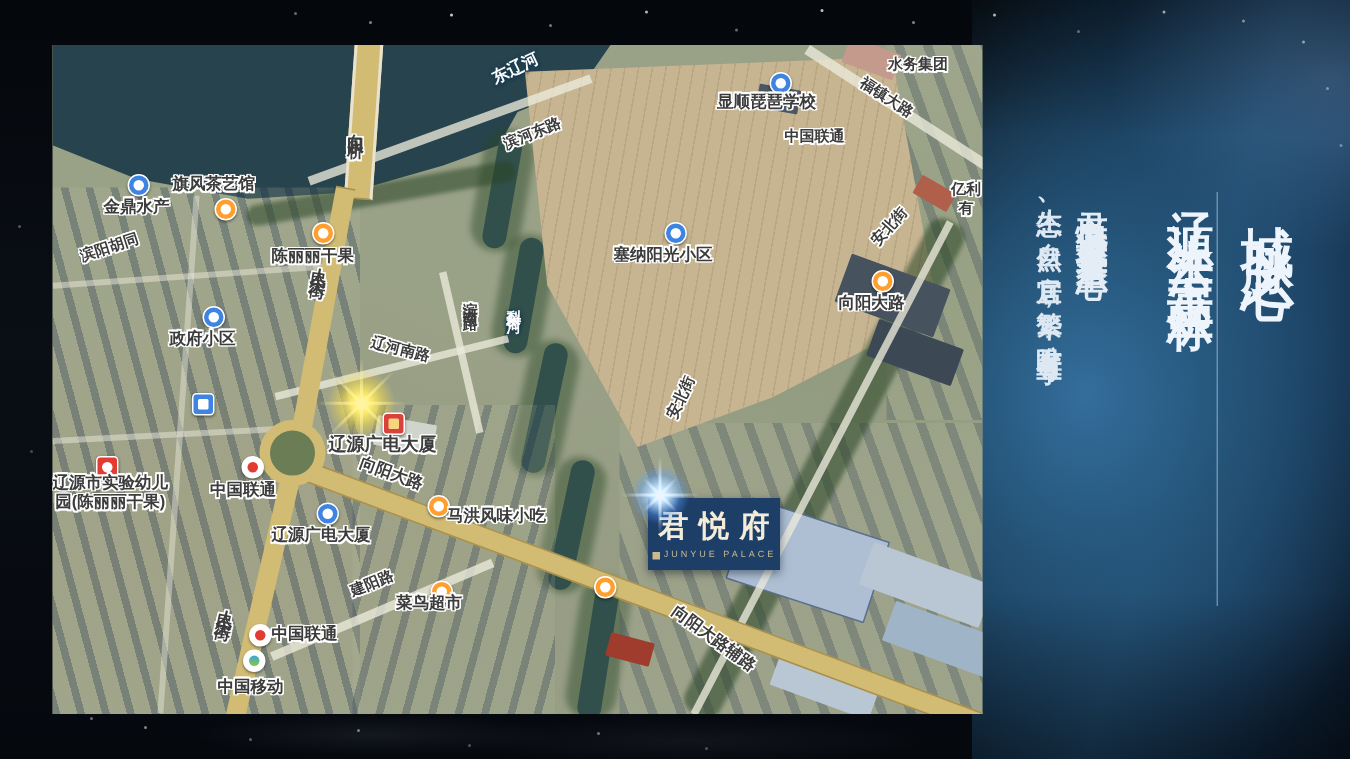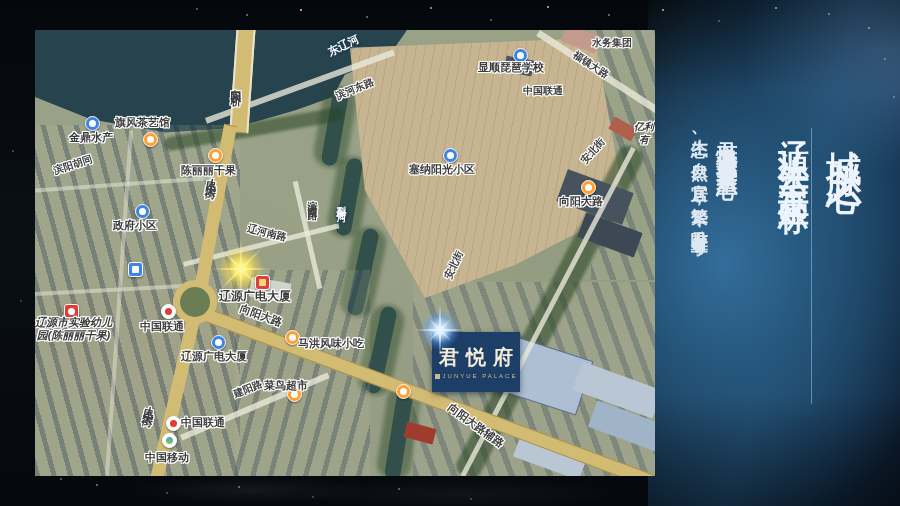--- a/index.html
+++ b/index.html
@@ -89,23 +89,23 @@
   .poi.unicom::after{background:#e23b32;}
   .poi.mobile{background:#ffffff;}
   .poi.mobile::after{background:linear-gradient(#3aa5dc,#8cc63f);}
   
   .lbl{position:absolute;font-size:11px;font-weight:700;color:#3c3c3c;white-space:nowrap;z-index:30;
     text-shadow:1px 0 0 #fff,-1px 0 0 #fff,0 1px 0 #fff,0 -1px 0 #fff,1px 1px 0 #fff,-1px -1px 0 #fff,1px -1px 0 #fff,-1px 1px 0 #fff;}
   .lbl.sm{font-size:10px;}
   .lbl.lg{font-size:12px;}
   .lbl.vert{writing-mode:vertical-rl;letter-spacing:3px;}
   .lbl.water{color:#fdfdfd;text-shadow:0 0 3px rgba(15,55,85,.9),0 1px 2px rgba(15,55,85,.8);}
-  .lbl.two{text-align:center;line-height:13px;font-style:italic;}
-  
-  .badge{position:absolute;left:397px;top:302px;width:88px;height:60px;background:#1d3e66;z-index:35;
+  .lbl.two{text-align:center;line-height:13px;}
+  
+  .badge{position:absolute;left:397px;top:302px;width:88px;height:48px;background:#1d3e66;z-index:35;
     box-shadow:0 2px 6px rgba(0,20,40,.5);display:flex;flex-direction:column;align-items:center;justify-content:center;}
   .badge-name{font-family:"Liberation Serif","DejaVu Serif",serif;font-size:20px;font-weight:700;
     color:#f3ecd9;letter-spacing:7px;text-indent:7px;line-height:24px;}
   .badge-sub{margin-top:4px;font-size:6px;color:#c8b98f;letter-spacing:2px;display:flex;align-items:center;gap:3px;}
   .badge-sub .emblem{width:5px;height:5px;background:#c8b98f;display:inline-block;}
 </style>
 </head>
 <body>
 
 <div class="stars"></div>
@@ -212,21 +212,21 @@
   <div class="lbl" style="left:524px;top:164px;">向阳大路</div>
   <div class="lbl sm" style="left:543px;top:114px;transform:rotate(-48deg);">安北街</div>
   <div class="lbl sm" style="left:404px;top:228px;transform:rotate(-65deg);">安北街</div>
   <div class="lbl lg" style="left:184px;top:258px;">辽源广电大厦</div>
   <div class="lbl" style="left:204px;top:278px;transform:rotate(20deg);">向阳大路</div>
   <div class="lbl" style="left:105px;top:289px;">中国联通</div>
   <div class="lbl two" style="left:0;top:286px;"><span>辽源市实验幼儿</span><br><span>园(陈丽丽干果)</span></div>
   <div class="lbl" style="left:146px;top:319px;">辽源广电大厦</div>
   <div class="lbl" style="left:263px;top:306px;">马洪风味小吃</div>
   <div class="lbl sm" style="left:198px;top:352px;transform:rotate(-22deg);">建阳路</div>
-  <div class="lbl" style="left:229px;top:348px;">菜鸟超市</div>
+  <div class="lbl" style="left:229px;top:364px;">菜鸟超市</div>
   <div class="lbl" style="left:146px;top:385px;">中国联通</div>
   <div class="lbl" style="left:110px;top:420px;">中国移动</div>
   <div class="lbl sm" style="left:-2px;top:428px;margin-top:25px;">移动</div>
   <div class="lbl vert" style="left:108px;top:368px;transform:rotate(12deg);">人民大街</div>
   <div class="lbl" style="left:408px;top:388px;transform:rotate(36deg);">向阳大路辅路</div>
 
   <div class="badge">
     <div class="badge-name">君悦府</div>
     <div class="badge-sub">
       <span class="emblem"></span>

